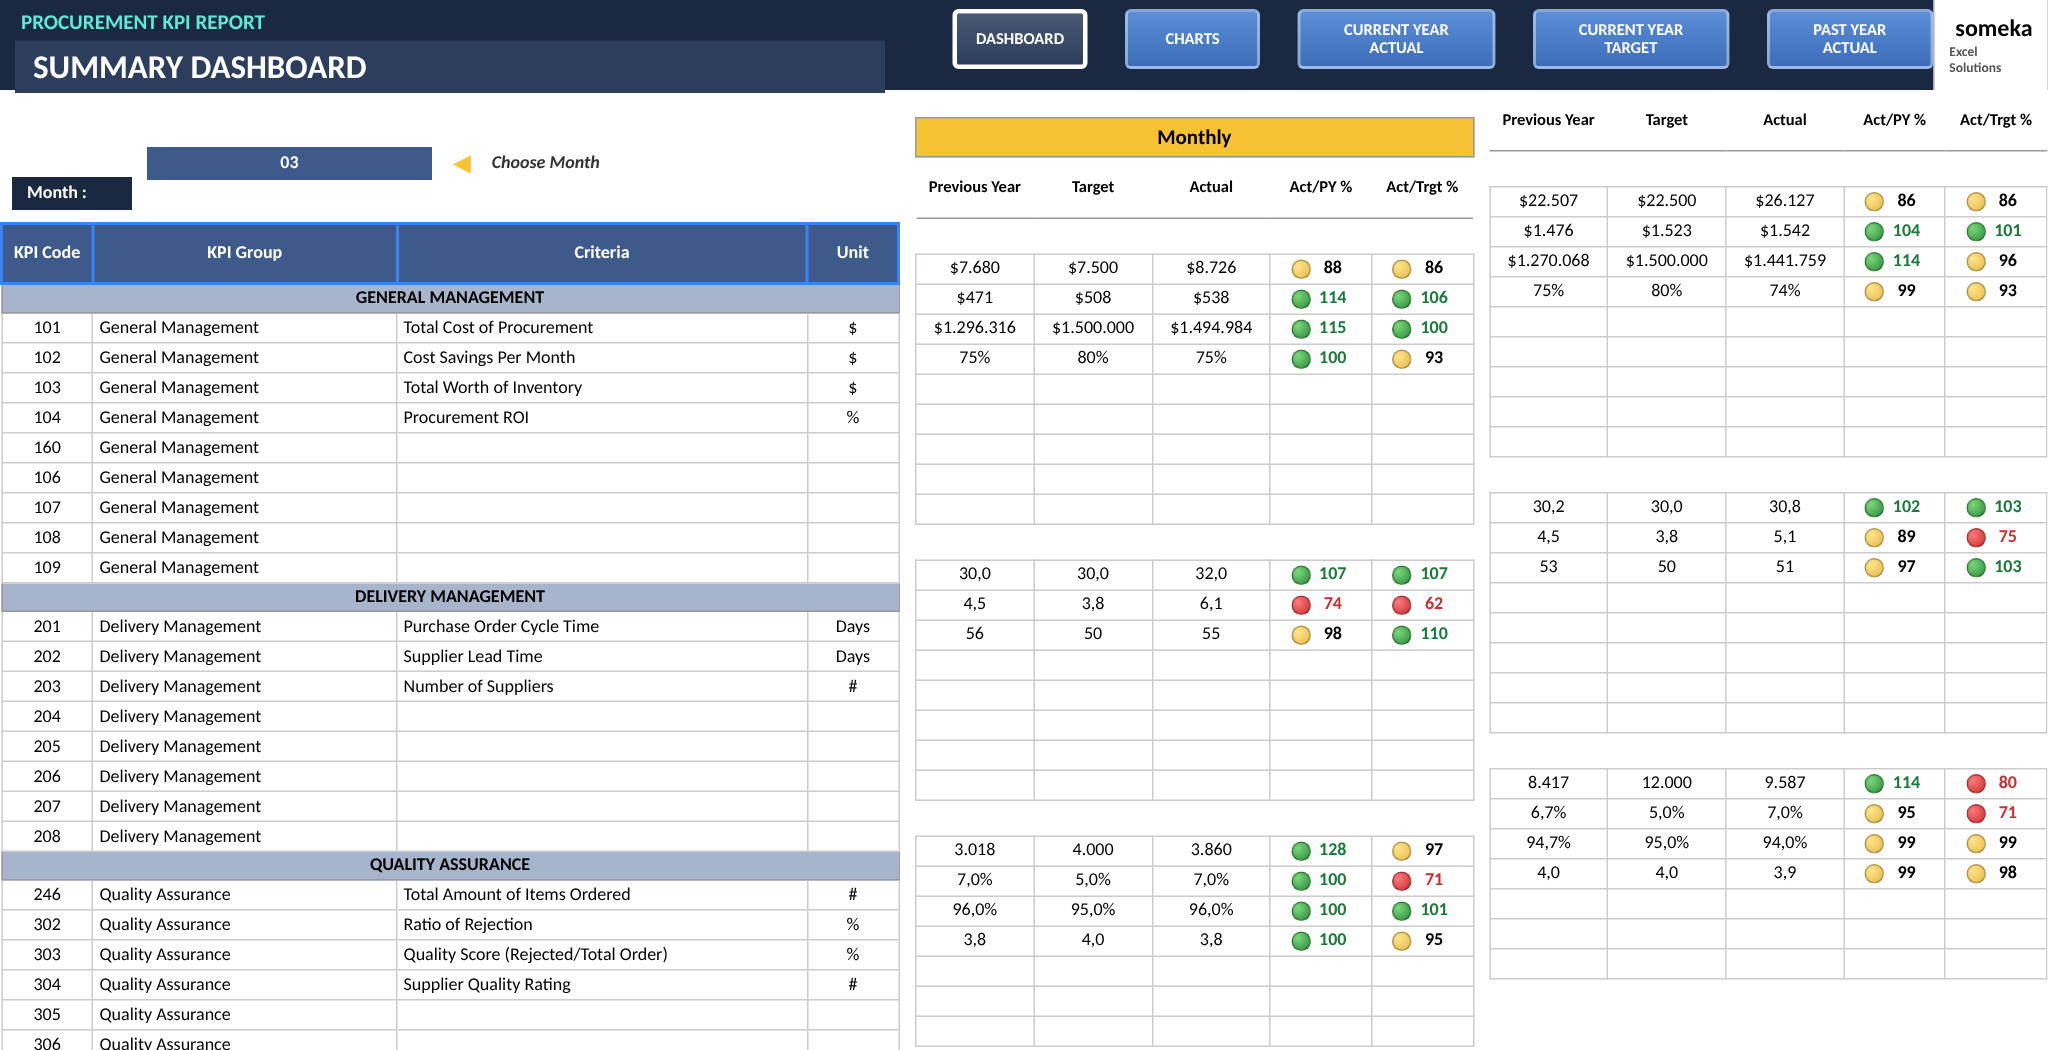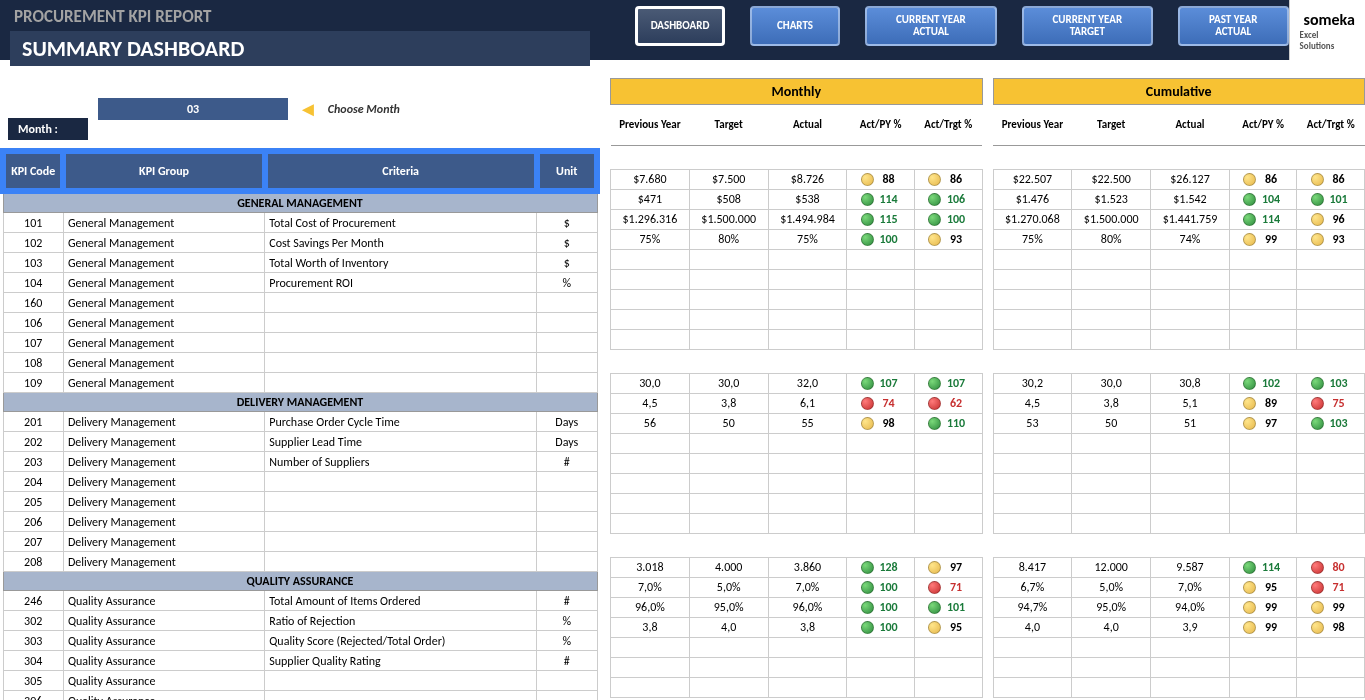--- a/index.html
+++ b/index.html
@@ -1,40 +1,40 @@
 <!DOCTYPE html>
 <html><head>
 <meta charset="utf-8">
 <style>
 * { box-sizing: border-box; margin: 0; padding: 0; }
 body { font-family: Calibri, Arial, sans-serif; font-size: 12px; background: #fff; color: #000; }
 .top-bar { background: #1a2842; height: 60px; display: flex; align-items: flex-start; padding: 0; }
 .titles { padding: 4px 10px; }
-.main-title { color: #a3a3a3; font-size: 17px; font-weight: bold; padding: 2px 4px; }
+.main-title { color: #5eead4; font-size: 14px; font-weight: bold; padding: 2px 4px; }
 .sub-title { color: #fff; font-size: 22px; font-weight: bold; background: #2d3e5c; padding: 4px 12px; margin-top: 2px; display: inline-block; width: 580px; }
 .nav-buttons { display: flex; gap: 10px; margin-left: 20px; padding-top: 6px; }
 .nav-btn { padding: 6px 10px; color: #fff; font-size: 11px; font-weight: bold; text-align: center; border-radius: 4px; border: 2px solid rgba(255,255,255,0.4); cursor: pointer; min-width: 90px; height: 40px; display: flex; align-items: center; justify-content: center; line-height: 1.1; margin-left: 15px; }
 .nav-btn.active { background: linear-gradient(#4a5a75, #2d3e5c); border: 3px solid #fff; }
 .nav-btn.normal { background: linear-gradient(#5b8dd9, #3d6db8); }
 .logo { margin-left: auto; background: #fff; padding: 6px 10px; font-size: 11px; font-weight: bold; display: flex; flex-direction: column; align-items: flex-end; height: 60px; justify-content: center; border-left: 1px solid #ccc; }
 .logo-top { font-size: 16px; }
 .logo-bot { font-size: 9px; color: #555; }
 
 .container { display: flex; }
 .left-panel { width: 600px; }
 .right-panel { flex: 1; display: flex; gap: 10px; padding-left: 10px; }
 
 .month-row { display: flex; align-items: center; padding: 18px 8px 8px 8px; gap: 10px; }
 .month-label { background: #1a2842; color: #fff; padding: 4px 10px; font-weight: bold; width: 80px; margin-top: 40px; }
 .month-value { background: #3d5a8a; color: #fff; padding: 4px 0; font-weight: bold; width: 190px; text-align: center; }
 .month-arrow { color: #f7c233; font-size: 20px; }
 .month-hint { font-style: italic; font-weight: bold; color: #333; }
 
 table { border-collapse: collapse; }
-.kpi-header th { background: #3d5a8a; color: #fff; font-weight: bold; padding: 4px 2px; border: 6px solid #3b82f6; height: 40px; }
+.kpi-header th { background: #3d5a8a; color: #fff; font-weight: bold; padding: 4px 2px; border: 2px solid #3b82f6; height: 40px; }
 .section-hdr td { background: #a7b5cc; font-weight: bold; text-align: center; padding: 2px; border: 1px solid #999; }
 .kpi-row td { border: 1px solid #ccc; padding: 1px 4px; font-size: 12px; height: 20px; }
 
 .data-block { flex: 1; }
 .block-title { background: #f7c233; color: #000; font-weight: bold; font-size: 14px; text-align: center; padding: 4px 0; border: 1px solid #999; margin-top: 18px; }
 .data-header th { font-size: 11px; font-weight: bold; text-align: center; padding: 2px; border-bottom: 1px solid #999; height: 40px; }
 .data-row td { border: 1px solid #ccc; text-align: center; padding: 1px 2px; font-size: 12px; height: 20px; }
 .dot { display: inline-block; width: 13px; height: 13px; border-radius: 50%; vertical-align: middle; border: 1px solid rgba(0,0,0,0.25); }
 .dot.green { background: radial-gradient(circle at 30% 30%, #7ad97a, #2e8b3e); }
 .dot.yellow { background: radial-gradient(circle at 30% 30%, #ffe58a, #e6b84d); }
@@ -540,21 +540,20 @@
               <td></td>
               <td></td>
               <td></td>
               <td></td>
               <td></td>
             </tr>
           </tbody>
         </table>
     </div>
     <div class="data-block">
-      <div class="block-title">Cumulative</div>
       <table id="cum-table" style="width:100%">
         <tbody>
             <tr class="data-header">
           <th class="c-num">Previous Year</th>
           <th class="c-num">Target</th>
           <th class="c-num">Actual</th>
           <th class="c-pct">Act/PY %</th>
           <th class="c-pct">Act/Trgt %</th>
         </tr>
       </tbody>

